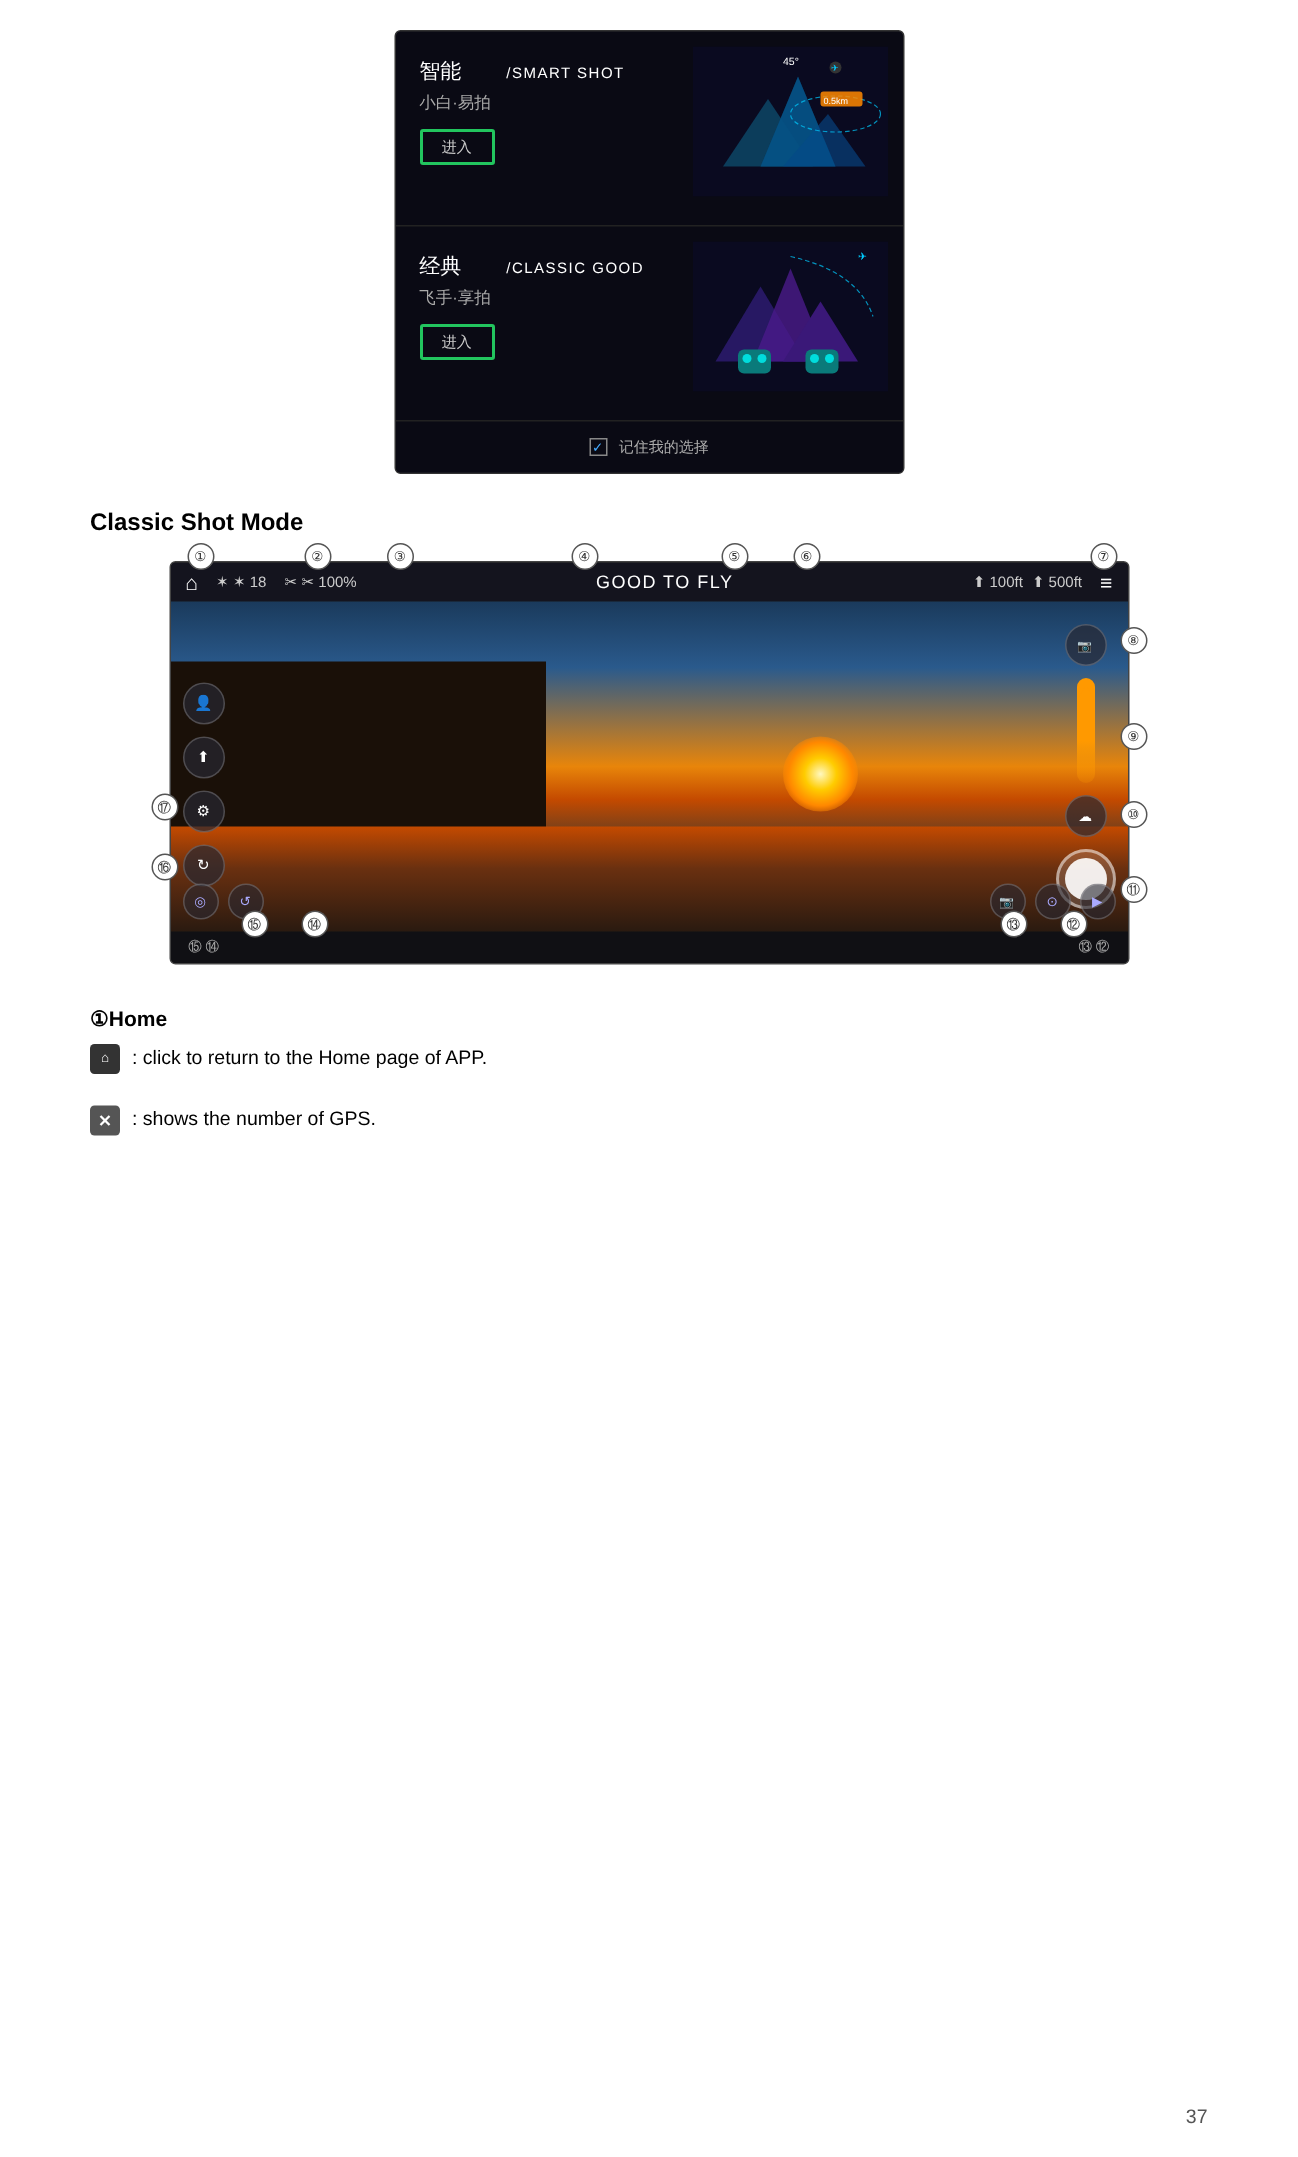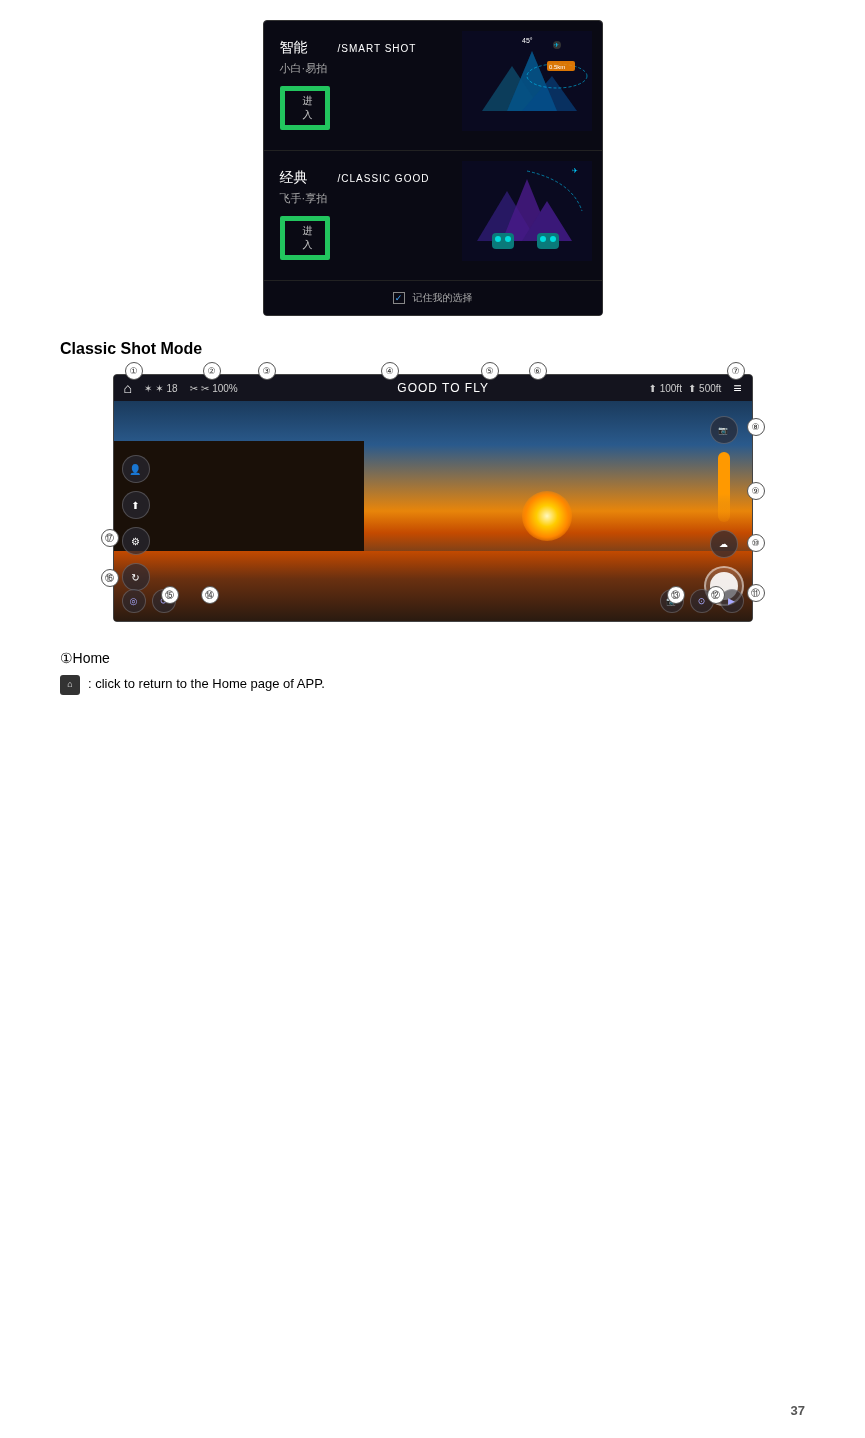--- a/index.html
+++ b/index.html
@@ -54,28 +54,28 @@
     }
 
     .shot-panel-subtitle {
       color: #aaa;
       font-size: 11px;
       margin-bottom: 10px;
     }
 
     .enter-btn {
       display: inline-block;
-      border: 5px solid #22c55e;
+      border: 2px solid #22c55e;
       color: #ccc;
       font-size: 10px;
       padding: 3px 12px;
       border-radius: 2px;
       background: transparent;
       width: 50px;
-      text-align: right;
+      text-align: center;
     }
 
     .shot-illustration {
       position: absolute;
       right: 10px;
       top: 10px;
       width: 130px;
       height: 100px;
     }
 
@@ -356,21 +356,21 @@
       color: #aaa;
     }
 
     
     .desc-section {
       margin-bottom: 20px;
     }
 
     .desc-heading {
       font-size: 14px;
-      font-weight: normal;
+      font-weight: bold;
       margin-bottom: 8px;
     }
 
     .desc-item {
       display: flex;
       align-items: flex-start;
       gap: 8px;
       margin-bottom: 8px;
       font-size: 13px;
       line-height: 1.5;
@@ -389,21 +389,20 @@
       flex-shrink: 0;
       margin-top: 1px;
     }
 
     .page-number {
       position: absolute;
       bottom: 20px;
       right: 60px;
       font-size: 13px;
       color: #555;
-      font-weight: bold;
     }
 
     
   </style>
 </head>
 <body>
 
 <div class="screenshot-container">
   <div class="app-screenshot">
 
@@ -523,20 +522,24 @@
           <div class="small-ctrl">↺</div>
         </div>
         <div style="display:flex; gap:6px;">
           <div class="small-ctrl" style="font-size:8px;">📷</div>
           <div class="small-ctrl">⊙</div>
           <div class="small-ctrl">▶</div>
         </div>
       </div>
     </div>
 
+    <div class="ui-bottom-row">
+      <span>⑮ ⑭</span>
+      <span>⑬ ⑫</span>
+    </div>
   </div>
 
   <div class="ui-callout-numbers">
     <div class="callout" style="top:-12px; left:12px;">①</div>
     <div class="callout" style="top:-12px; left:90px;">②</div>
     <div class="callout" style="top:-12px; left:145px;">③</div>
     <div class="callout" style="top:-12px; left:268px;">④</div>
     <div class="callout" style="top:-12px; left:368px;">⑤</div>
     <div class="callout" style="top:-12px; left:416px;">⑥</div>
     <div class="callout" style="top:-12px; right:8px;">⑦</div>
@@ -557,15 +560,24 @@
   <div class="desc-heading">
     <span>①Home</span>
   </div>
   <div class="desc-item">
     <div class="desc-icon">⌂</div>
     <span>: click to return to the Home page of APP.</span>
   </div>
 </div>
 
 <div class="desc-section">
+  <div class="desc-item">
+    <div class="desc-icon" style="background:#555;">
+      <svg width="12" height="12" viewBox="0 0 12 12" fill="none">
+        <line x1="3" y1="3" x2="9" y2="9" stroke="white" stroke-width="1.5"></line>
+        <line x1="9" y1="3" x2="3" y2="9" stroke="white" stroke-width="1.5"></line>
+      </svg>
+    </div>
+    <span>: shows the number of GPS.</span>
+  </div>
 </div>
 
 <div class="page-number">37</div>
 
 </body></html>

